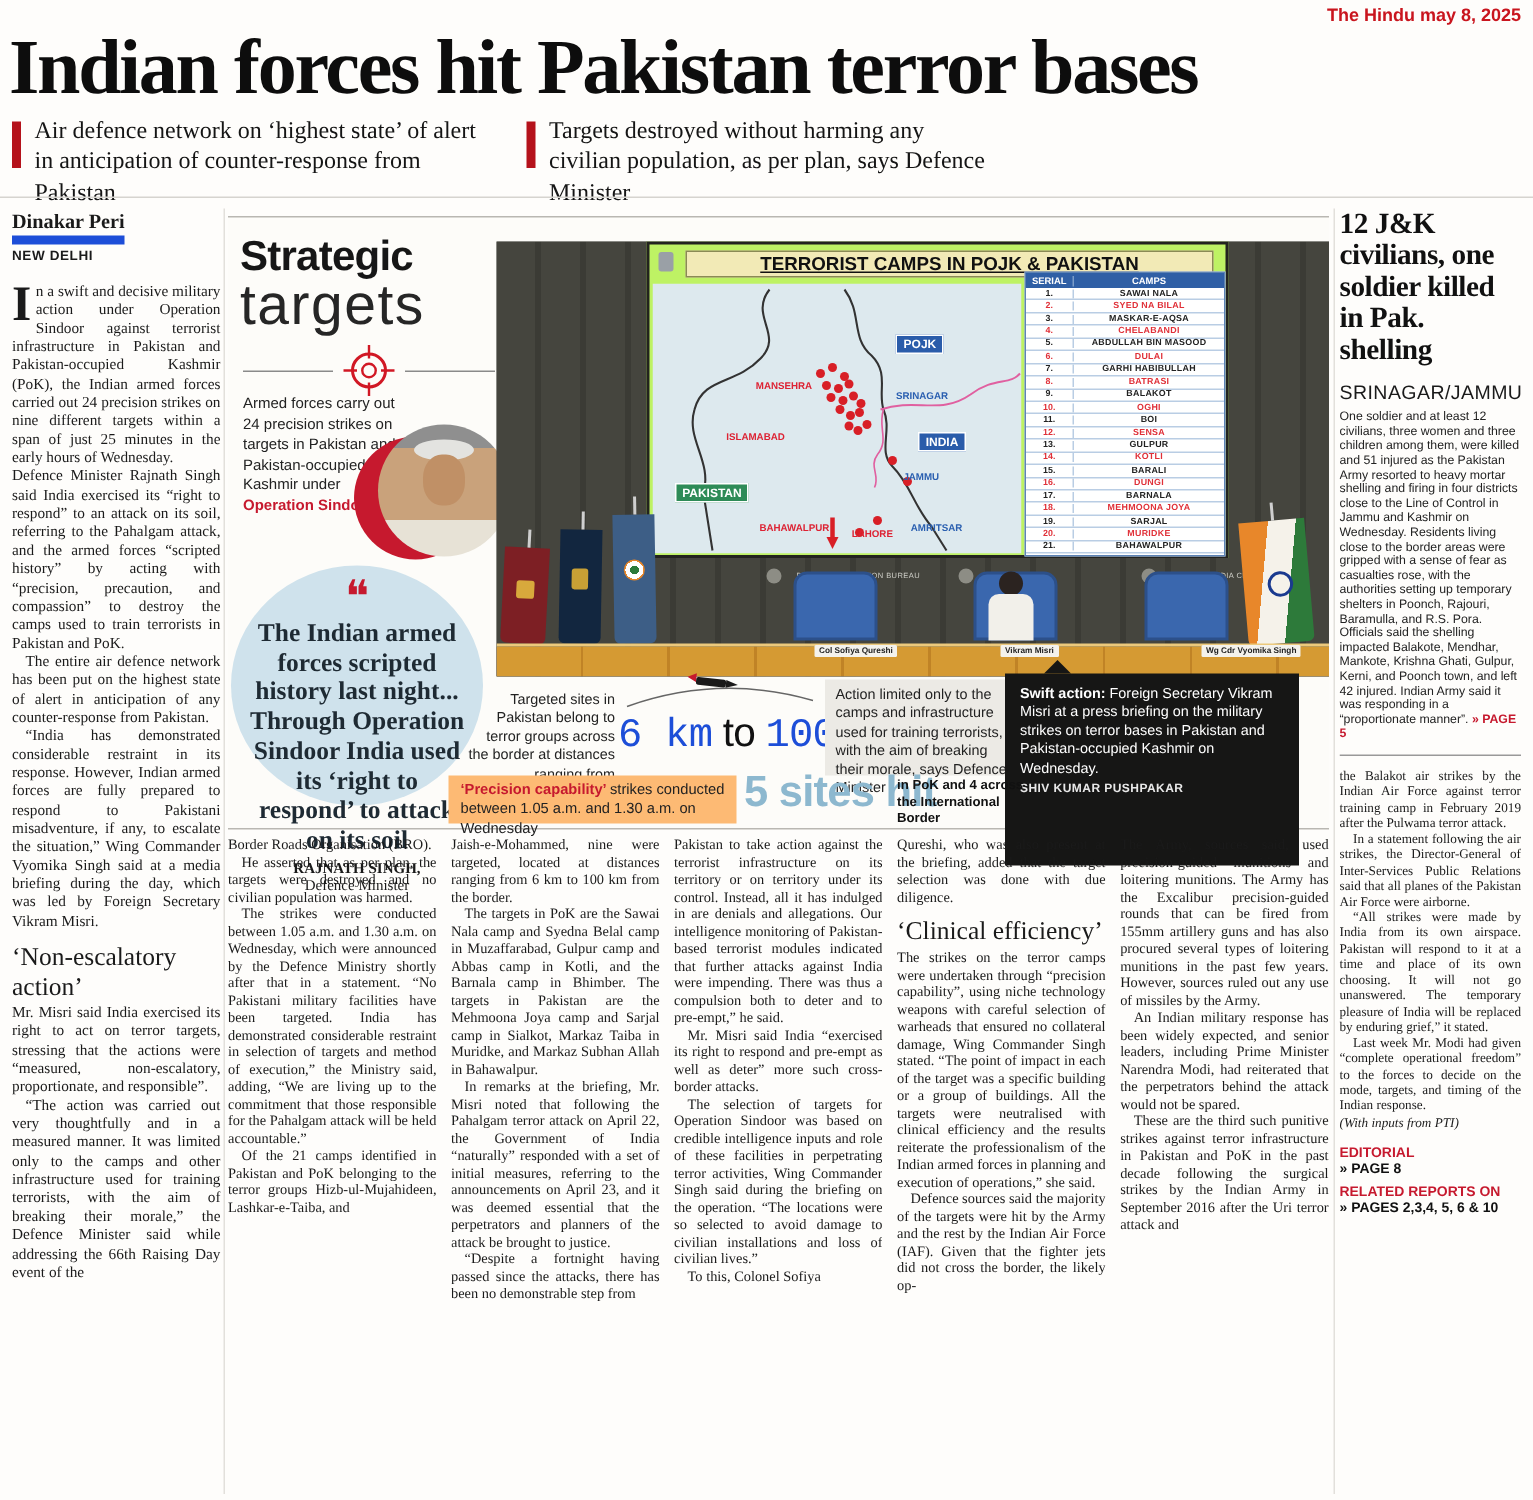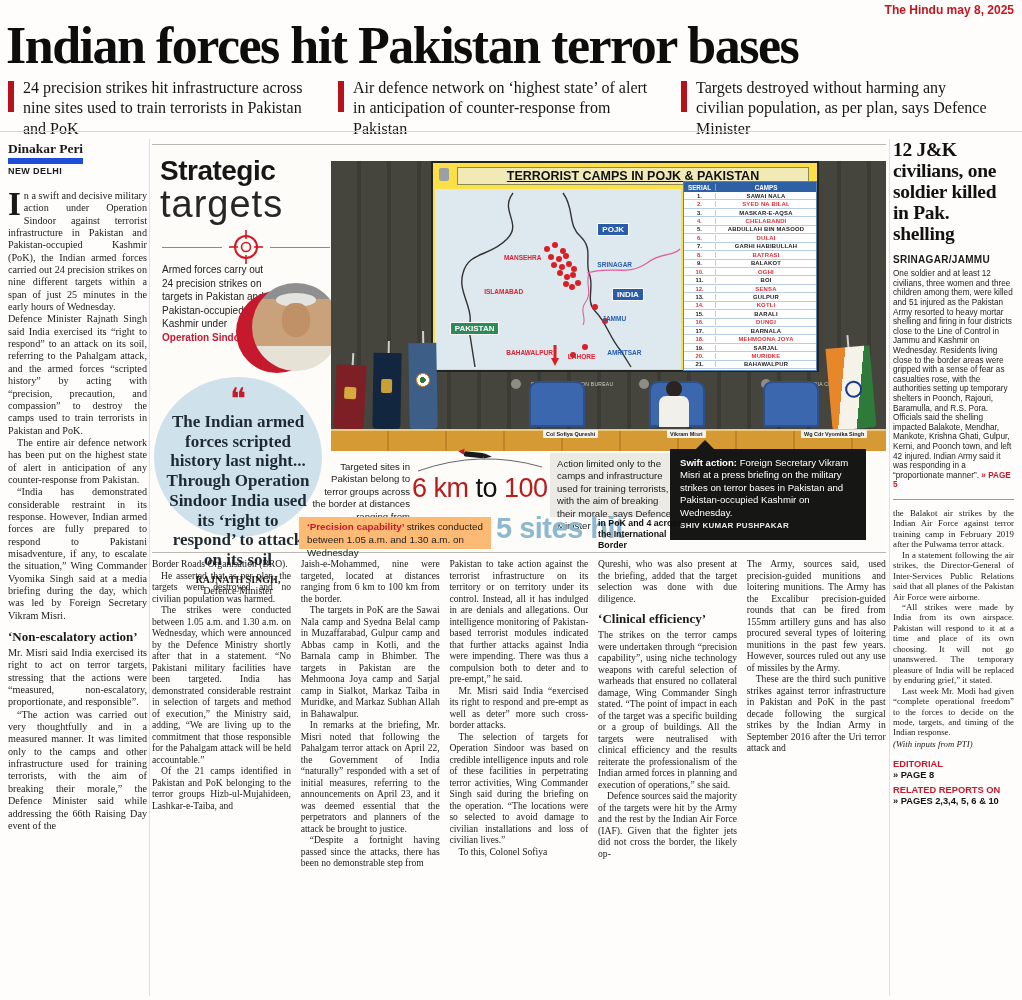--- a/index.html
+++ b/index.html
@@ -20,21 +20,21 @@
   .top-rule { position:absolute; top:131px; left:0; width:1022px; border-top:1px solid #d6d4cf; }
 
   
   .col1 { position:absolute; left:8px; top:139px; width:139px; height:857px; overflow:hidden; }
   .byline { font-size:13.5px; font-weight:bold; border-bottom:6px solid #1d4ed8; display:inline-block; padding-bottom:1px; }
   .dateline { font-family:"Liberation Sans",sans-serif; font-size:9px; font-weight:bold; letter-spacing:.4px; margin-top:2px; }
   .col1 .bodywrap { margin-top:14px; }
   .body-p { font-size:10.2px; line-height:1.21; text-align:justify; text-justify:inter-word; }
   .body-p + .body-p { text-indent:9px; }
   .dropcap { float:left; font-size:33px; line-height:.78; font-weight:bold; padding:2px 3px 0 0; }
-  .col-subhead { font-size:13px; font-weight:bold; margin:7px 0 2px; }
+  .col-subhead { font-size:17px; font-weight:normal; margin:7px 0 2px; }
 
   
   .panel { position:absolute; left:152px; top:144px; width:734px; height:409px;
            border-top:1px solid #b9b7b2; border-bottom:1px solid #b9b7b2; background:#fdfcf9; }
   .vrule-l { position:absolute; left:149px; top:139px; height:857px; border-left:1px solid #e2e0db; }
   .vrule-r { position:absolute; left:889px; top:139px; height:857px; border-left:1px solid #e2e0db; }
 
   
   .strat-bold { position:absolute; left:8px; top:10px; font-family:"Liberation Sans",sans-serif;
                 font-size:28px; font-weight:800; letter-spacing:-.5px; color:#161616; }
@@ -55,21 +55,21 @@
                   background:#cfe2ec; text-align:center; padding-top:8px; }
   .quote-glyph { font-size:30px; line-height:.9; color:#c6192e; font-family:"DejaVu Sans",sans-serif; }
   .quote-text { font-size:17px; font-weight:600; line-height:1.16; color:#1e2a33; padding:0 10px; }
   .quote-name { font-size:10px; font-weight:bold; margin-top:4px; }
   .quote-role { font-size:10px; }
 
   
   .photo { position:absolute; left:179px; top:16px; width:555px; height:290px; background:#45453e; overflow:hidden; }
   .photo .wall-stripes { position:absolute; inset:0;
       background:repeating-linear-gradient(90deg,#45453e 0 26px,#3b3b35 26px 30px); }
-  .screen { position:absolute; left:100px; top:0; width:388px; height:211px; background:#fde047; border:2px solid #23231f; }
+  .screen { position:absolute; left:100px; top:0; width:388px; height:211px; background:#bef264; border:2px solid #23231f; }
   .screen-emblem { position:absolute; left:6px; top:5px; width:10px; height:13px; background:#9aa0a6; border-radius:2px; }
   .screen-title { position:absolute; left:24px; top:4px; width:352px; background:#f2eab6; border:1px solid #8a8a55;
                   font-family:"Liberation Sans",sans-serif; font-weight:bold; font-size:12.5px; text-align:center;
                   text-decoration:underline; color:#111; padding:1px 0; }
   .map { position:absolute; left:2px; top:26px; width:246px; height:180px; }
   .map-label { position:absolute; font-family:"Liberation Sans",sans-serif; font-weight:bold; white-space:nowrap; }
   .lbl-city-red { font-size:6.5px; color:#d23; }
   .lbl-city-blue { font-size:6.5px; color:#2a5fb0; }
   .lbl-box-blue { font-size:8px; color:#fff; background:#2a5caa; padding:1px 4px; border:1px solid #fff; }
   .lbl-box-green { font-size:8px; color:#fff; background:#2e8b57; padding:1px 4px; border:1px solid #fff; }
@@ -102,33 +102,33 @@
   .person .head { position:absolute; left:9px; top:0; width:16px; height:16px; border-radius:50%; background:#2b2320; }
   .person .torso { position:absolute; left:2px; top:15px; width:30px; height:31px; border-radius:7px 7px 0 0; background:#f2f0ea; }
   .wall-emblem { position:absolute; width:10px; height:10px; border-radius:50%; background:#8d8d85; top:218px; }
   .wall-text { position:absolute; top:220px; font-family:"Liberation Sans",sans-serif; font-size:5px; color:#cfcfc8; letter-spacing:.3px; }
   .desk { position:absolute; bottom:0; left:0; width:100%; height:22px;
           background:repeating-linear-gradient(90deg,#d59a33 0 56px,#c08326 56px 58px); border-top:2px solid #ecc97c; }
   .nameplate { position:absolute; bottom:13px; background:#f4f2ec; color:#222; font-family:"Liberation Sans",sans-serif;
                font-size:5.5px; font-weight:bold; padding:1px 3px; border-radius:1px; white-space:nowrap; }
 
   
-  .caption-box { position:absolute; left:518px; top:304px; width:196px; height:91px; background:#161615; color:#fff;
+  .caption-box { position:absolute; left:518px; top:304px; width:196px; height:128px; background:#161615; color:#fff;
                  font-family:"Liberation Sans",sans-serif; font-size:9.6px; line-height:1.3; padding:8px 10px 6px; }
   .caption-box::before { content:""; position:absolute; top:-9px; left:26px; border:9px solid transparent; border-bottom-color:#161615; border-top:none; }
   .caption-lead { font-weight:bold; }
   .caption-credit { font-size:8px; font-weight:bold; color:#e8e8e8; letter-spacing:.3px; margin-top:2px; }
 
   
   .targeted-label { position:absolute; left:158px; top:316px; width:100px; text-align:right;
                     font-family:"Liberation Sans",sans-serif; font-size:9.6px; line-height:1.3; color:#222; }
   .missile-arc { position:absolute; left:262px; top:300px; }
   .range-line { position:absolute; left:260px; top:328px; font-family:"Liberation Sans",sans-serif;
                 font-size:27px; letter-spacing:-.5px; white-space:nowrap; color:#111; }
-  .range-red { color:#b91c1c; }
+  .range-red { color:#1d4ed8;font-family:Liberation Mono, monospace; }
   .action-note { position:absolute; left:398px; top:308px; width:132px; height:64px; background:#eceae5;
                  font-family:"Liberation Sans",sans-serif; font-size:9.6px; line-height:1.3; color:#222; padding:5px 7px; }
 
   
   .precision-box { position:absolute; left:147px; top:372px; width:192px; height:32px; background:#fdba74;
                    font-family:"Liberation Sans",sans-serif; font-size:9.8px; line-height:1.35; color:#222; padding:3px 8px; }
   .precision-lead { color:#c6192e; font-weight:bold; }
   .sites-big { position:absolute; left:344px; top:367px; font-family:"Liberation Sans",sans-serif;
                font-size:29px; font-weight:bold; letter-spacing:-.5px; color:#8db8cf; }
   .sites-rest { position:absolute; left:446px; top:373px; width:86px; font-family:"Liberation Sans",sans-serif;
@@ -136,42 +136,38 @@
 
   
   .mid-cols { position:absolute; left:152px; top:558px; width:734px; height:438px; display:flex; overflow:hidden; }
   .mid-col { width:139px; margin-right:9.7px; overflow:hidden; }
   .mid-col:last-child { margin-right:0; }
   .mid-col .body-p { font-size:9.6px; line-height:1.2; }
 
   
   .sidebar { position:absolute; left:893px; top:139px; width:121px; height:858px; overflow:hidden; }
   .sb-headline { font-size:19.5px; font-weight:bold; line-height:1.08; letter-spacing:-.3px; color:#111; }
-  .sb-dateline { font-family:"Liberation Sans",sans-serif; font-size:10px; font-weight:bold; letter-spacing:.3px; margin:10px 0 4px; }
+  .sb-dateline { font-family:"Liberation Sans",sans-serif; font-size:13px; font-weight:normal; letter-spacing:.3px; margin:10px 0 4px; }
   .sb-body { font-family:"Liberation Sans",sans-serif; font-size:8.2px; line-height:1.17; color:#222; }
   .sb-pageref { color:#c6192e; font-weight:bold; }
   .sb-divider { border-top:1px solid #999; margin:9px 0 8px; }
   .sb-cont .body-p { font-size:8.8px; line-height:1.19; }
   .sb-pti { font-size:8.8px; font-style:italic; margin-top:1px; }
   .sb-foot { margin-top:10px; font-family:"Liberation Sans",sans-serif; font-size:9.3px; font-weight:bold; }
   .sb-foot .red { color:#c6192e; margin-top:5px; }
   .sb-foot .pg { color:#111; margin-top:1px; }
 </style>
 </head>
 <body>
 
 <div class="page">
 
   <div class="masthead">The Hindu may 8, 2025</div>
   <h1 class="headline">Indian forces hit Pakistan terror bases</h1>
   <div class="subhead-row">
-    <div class="subhead sh1">
-      <span class="bar"></span>
-      <span class="sh-text">24 precision strikes hit infrastructure across nine sites used to train terrorists in Pakistan and PoK</span>
-    </div>
     <div class="subhead sh2">
       <span class="bar"></span>
       <span class="sh-text">Air defence network on ‘highest state’ of alert in anticipation of counter-response from Pakistan</span>
     </div>
     <div class="subhead sh3">
       <span class="bar"></span>
       <span class="sh-text">Targets destroyed without harming any civilian population, as per plan, says Defence Minister</span>
     </div>
   </div>
   <div class="top-rule"></div>
@@ -438,20 +434,21 @@
         <p class="body-p">To this, Colonel Sofiya</p>
       </div>
     <div class="mid-col">
         <p class="body-p">Qureshi, who was also present at the briefing, added that the target selection was done with due diligence.</p>
         <div class="col-subhead">‘Clinical efficiency’</div>
         <p class="body-p">The strikes on the terror camps were undertaken through “precision capability”, using niche technology weapons with careful selection of warheads that ensured no collateral damage, Wing Commander Singh stated. “The point of impact in each of the target was a specific building or a group of buildings. All the targets were neutralised with clinical efficiency and the results reiterate the professionalism of the Indian armed forces in planning and execution of operations,” she said.</p>
         <p class="body-p">Defence sources said the majority of the targets were hit by the Army and the rest by the Indian Air Force (IAF). Given that the fighter jets did not cross the border, the likely op-</p>
       </div>
     <div class="mid-col">
         <p class="body-p">The Army, sources said, used precision-guided munitions and loitering munitions. The Army has the Excalibur precision-guided rounds that can be fired from 155mm artillery guns and has also procured several types of loitering munitions in the past few years. However, sources ruled out any use of missiles by the Army.</p>
+        <p class="body-p">An Indian military response has been widely expected, and senior leaders, including Prime Minister Narendra Modi, had reiterated that the perpetrators behind the attack would not be spared.</p>
         <p class="body-p">These are the third such punitive strikes against terror infrastructure in Pakistan and PoK in the past decade following the surgical strikes by the Indian Army in September 2016 after the Uri terror attack and</p>
       </div>
   </div>
 
   <div class="sidebar">
     <div class="sb-headline">12 J&amp;K civilians, one soldier killed in Pak. shelling</div>
     <div class="sb-dateline">SRINAGAR/JAMMU</div>
     <div class="sb-body"><span>One soldier and at least 12 civilians, three women and three children among them, were killed and 51 injured as the Pakistan Army resorted to heavy mortar shelling and firing in four districts close to the Line of Control in Jammu and Kashmir on Wednesday. Residents living close to the border areas were gripped with a sense of fear as casualties rose, with the authorities setting up temporary shelters in Poonch, Rajouri, Baramulla, and R.S. Pora. Officials said the shelling impacted Balakote, Mendhar, Mankote, Krishna Ghati, Gulpur, Kerni, and Poonch town, and left 42 injured. Indian Army said it was responding in a “proportionate manner”. </span><span class="sb-pageref">» PAGE 5</span></div>
     <div class="sb-divider"></div>
     <div class="sb-cont">

